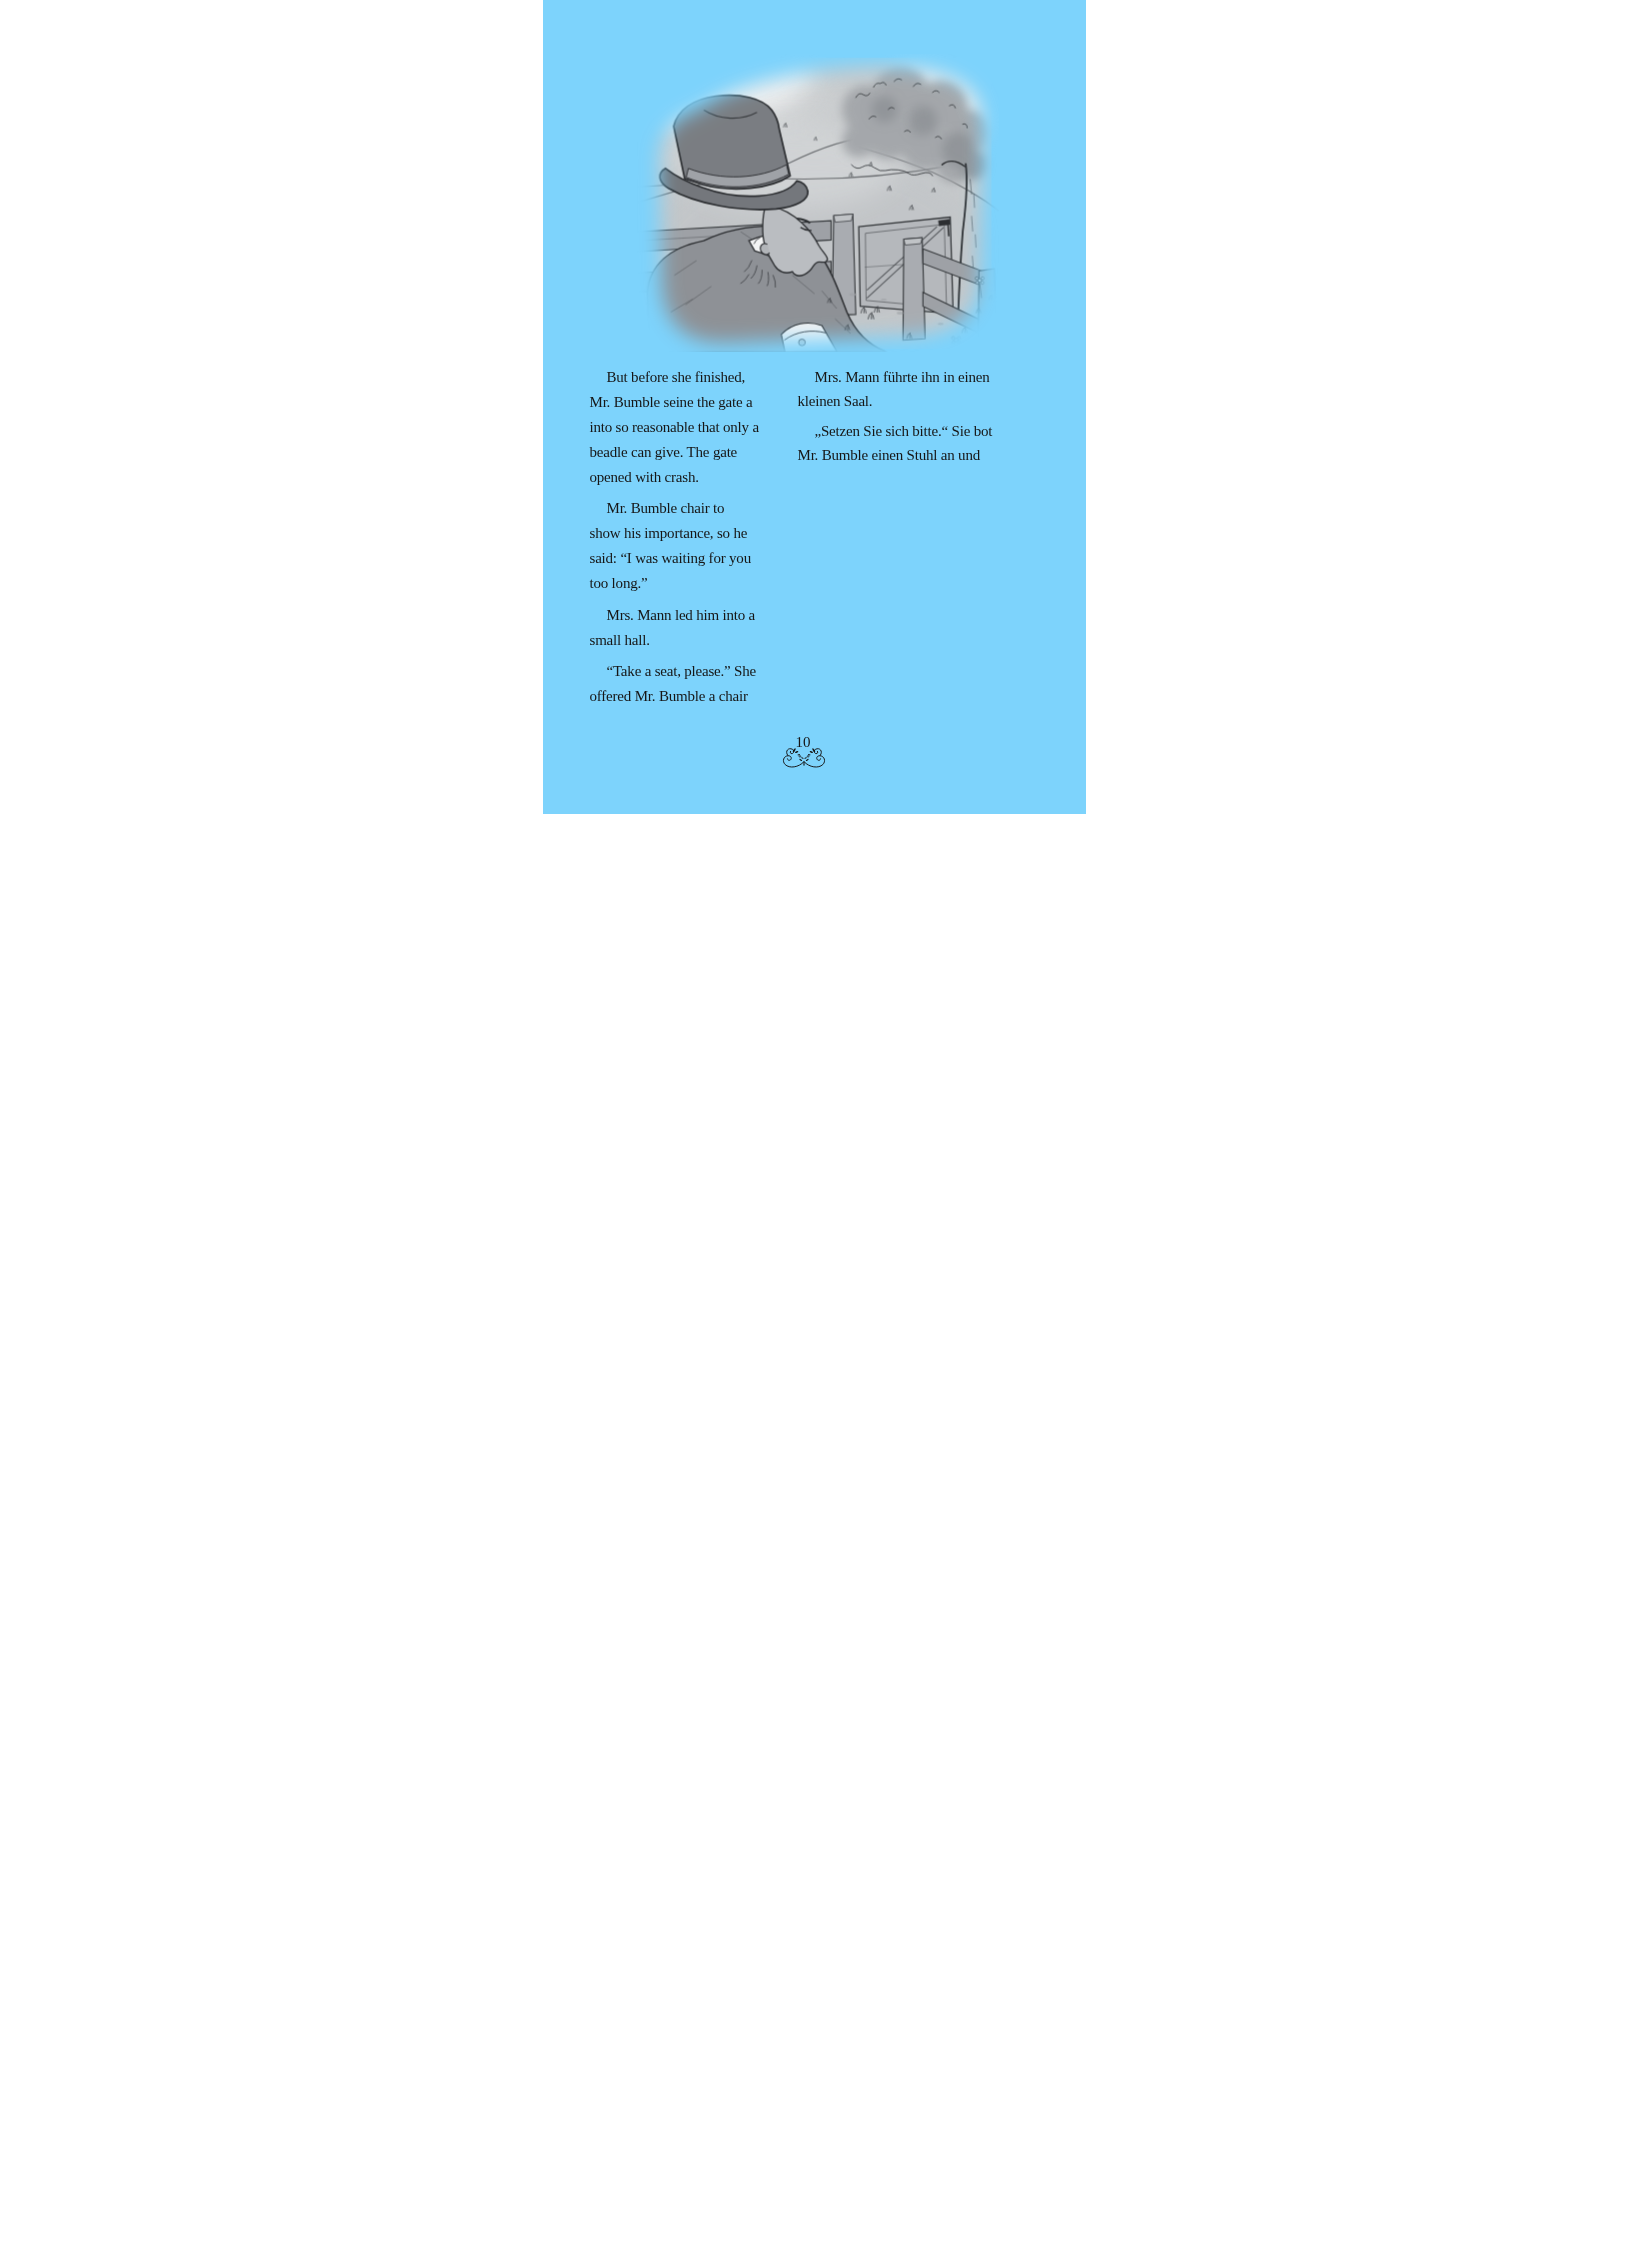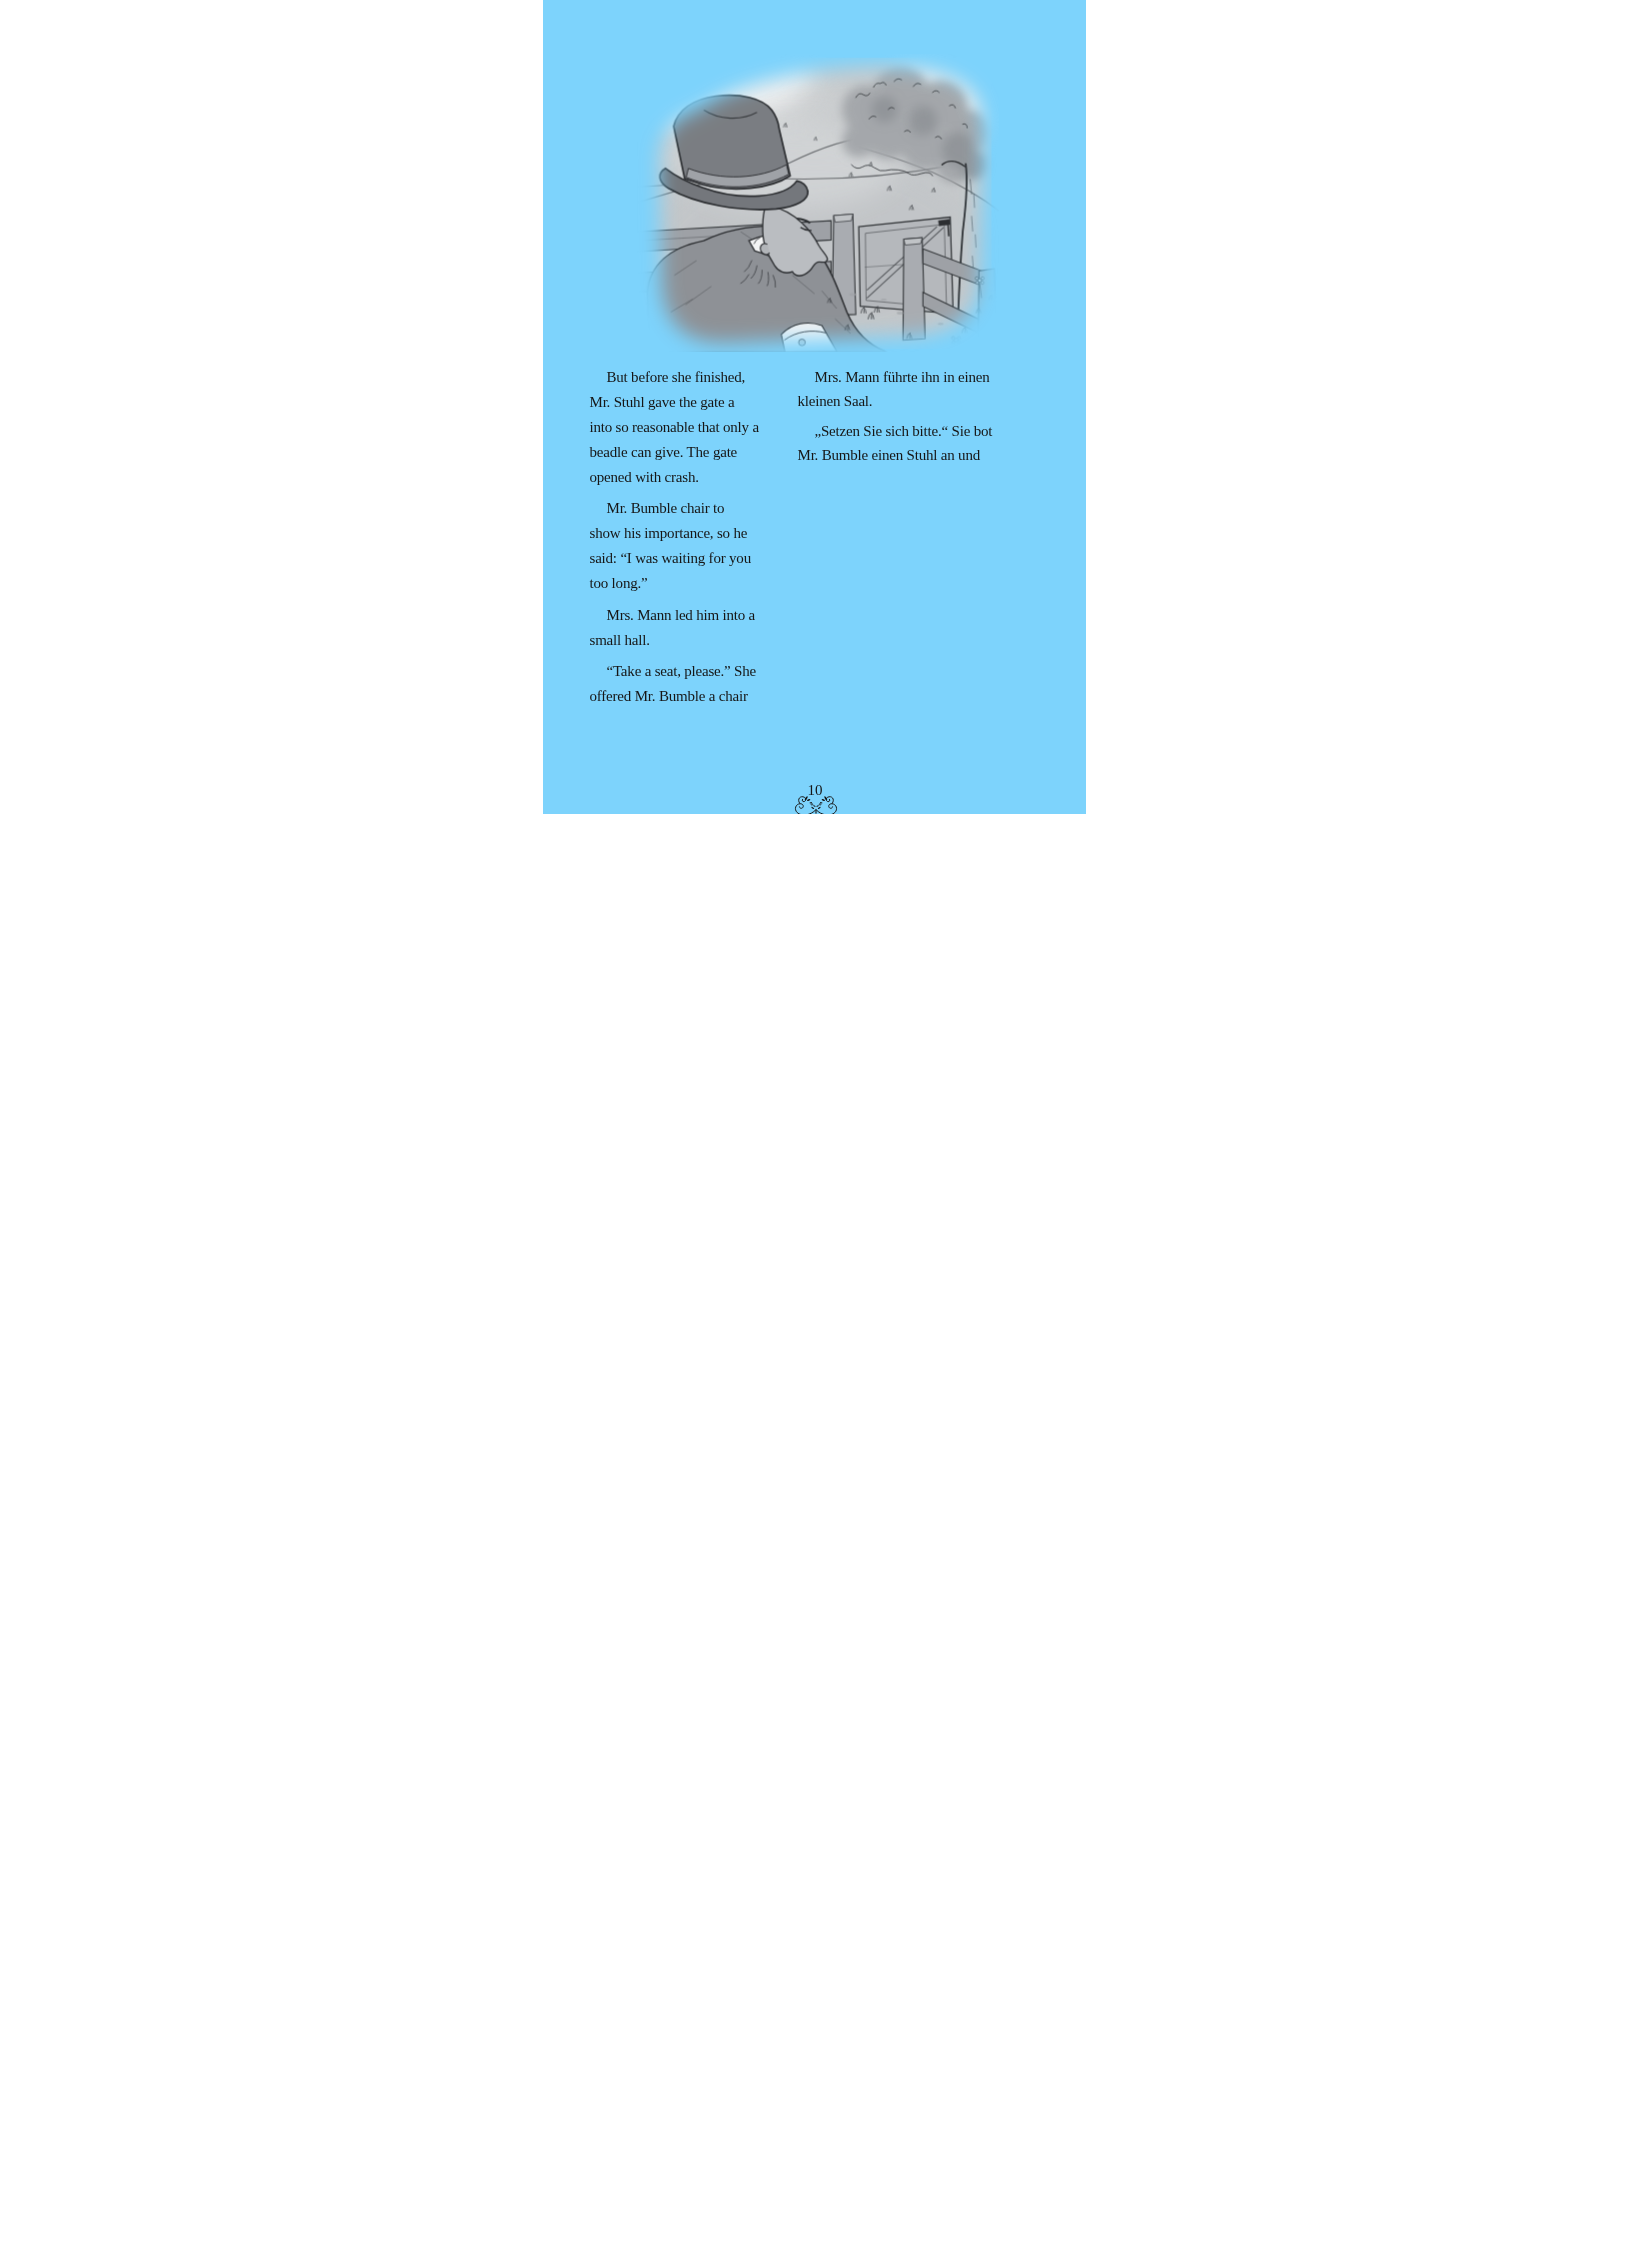--- a/index.html
+++ b/index.html
@@ -11,21 +11,21 @@
   .illustration { position:absolute; left:87px; top:54px; width:369px; height:298px; }
   .illustration svg { display:block; width:100%; height:100%; }
   .col { position:absolute; top:365px; }
   .col-left  { left:47px; width:207px; }
   .col-right { left:255px; width:236px; }
   .para { margin:0 0 6.3px 0; }
   .line { white-space:nowrap; font-size:15px; letter-spacing:-0.2px;
           line-height:25px; height:25px; }
   .col-right .line { line-height:24px; height:24px; }
   .para .line:first-child { padding-left:17px; }
-  .footer { position:absolute; left:12px; top:734px; width:543px; height:54px;margin-top:48px; }
+  .footer { position:absolute; left:0; top:734px; width:543px; height:54px; }
   .page-number { position:absolute; left:206px; top:0; width:109px;
                  text-align:center; font-size:15px; line-height:17px; }
   .ornament { position:absolute; left:235px; top:11.8px; width:52px; height:25px; }
   .ornament svg { display:block; width:100%; height:100%; }
 </style>
 </head>
 <body>
 
 <div class="page">
 
@@ -202,21 +202,21 @@
           <ellipse cx="732" cy="702" rx="9" ry="4"></ellipse>
           <ellipse cx="842" cy="732" rx="8" ry="3"></ellipse>
         </g>
       </g>
     </svg>
   </div>
 
   <div class="col col-left" lang="en">
     <div class="para">
       <div class="line">But before she finished,</div>
-      <div class="line">Mr. Stuhl gave the gate a</div>
+      <div class="line">Mr. Bumble seine the gate a</div>
       <div class="line">into so reasonable that only a</div>
       <div class="line">beadle can give. The gate</div>
       <div class="line">opened with crash.</div>
     </div>
     <div class="para">
       <div class="line">Mr. Bumble chair to</div>
       <div class="line">show his importance, so he</div>
       <div class="line">said: “I was waiting for you</div>
       <div class="line">too long.”</div>
     </div>

